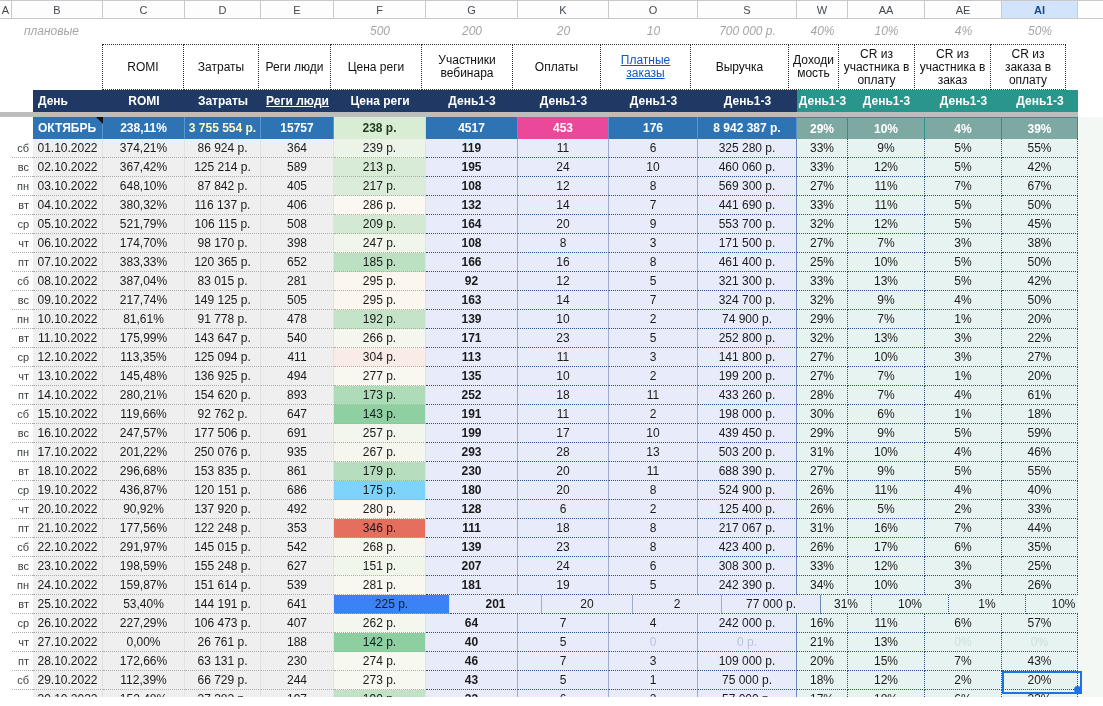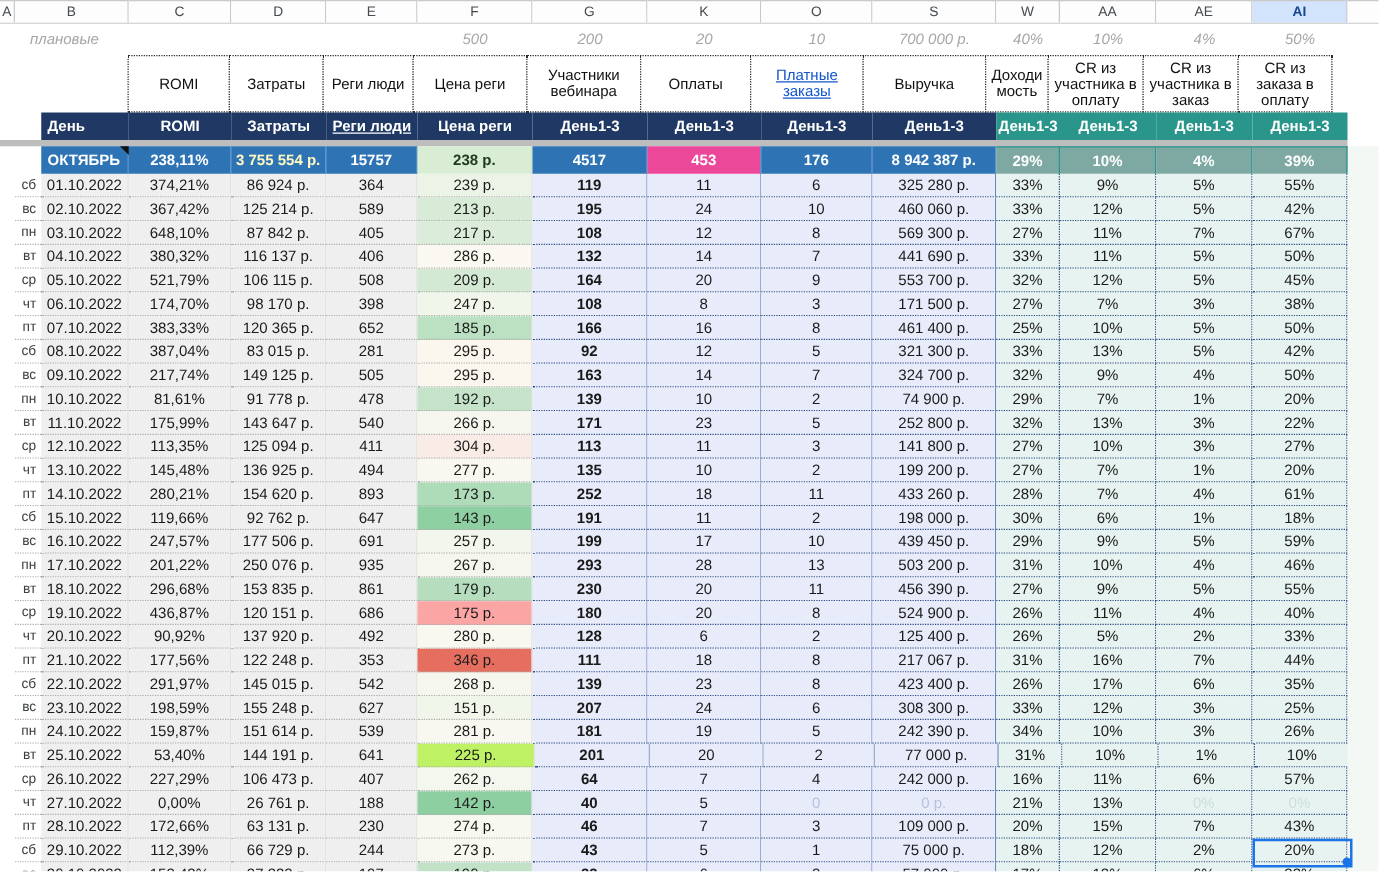--- a/index.html
+++ b/index.html
@@ -339,33 +339,33 @@
       <div class="drow">
         <div class="cell gut" style="width: 21px;">вт</div>
         <div class="cell c-gray" style="width: 70px;">18.10.2022</div>
         <div class="cell c-gray" style="width: 82px;">296,68%</div>
         <div class="cell c-gray" style="width: 76px;">153 835 р.</div>
         <div class="cell c-gray" style="width: 73px;">861</div>
         <div class="cell c-price" style="width: 92px; background: rgb(182, 221, 189);">179 р.</div>
         <div class="cell c-blue bold" style="width: 92px;">230</div>
         <div class="cell c-blue" style="width: 91px;">20</div>
         <div class="cell c-blue" style="width: 89px;">11</div>
-        <div class="cell c-blue" style="width: 99px; border-right: 1px solid rgb(107, 138, 181);">456 390 р.</div>
+        <div class="cell c-blue" style="width: 99px; border-right: 1px solid rgb(107, 138, 181);">688 390 р.</div>
         <div class="cell c-mint" style="width: 51px;">27%</div>
         <div class="cell c-mint" style="width: 77px;">9%</div>
         <div class="cell c-mint" style="width: 77px;">5%</div>
         <div class="cell c-mint" style="width: 76px;">55%</div>
       </div>
       <div class="drow">
         <div class="cell gut" style="width: 21px;">ср</div>
         <div class="cell c-gray" style="width: 70px;">19.10.2022</div>
         <div class="cell c-gray" style="width: 82px;">436,87%</div>
         <div class="cell c-gray" style="width: 76px;">120 151 р.</div>
         <div class="cell c-gray" style="width: 73px;">686</div>
-        <div class="cell c-price" style="width: 92px; background: #fca5a5;">175 р.</div>
+        <div class="cell c-price" style="width: 92px; background: #7dd3fc;">175 р.</div>
         <div class="cell c-blue bold" style="width: 92px;">180</div>
         <div class="cell c-blue" style="width: 91px;">20</div>
         <div class="cell c-blue" style="width: 89px;">8</div>
         <div class="cell c-blue" style="width: 99px; border-right: 1px solid rgb(107, 138, 181);">524 900 р.</div>
         <div class="cell c-mint" style="width: 51px;">26%</div>
         <div class="cell c-mint" style="width: 77px;">11%</div>
         <div class="cell c-mint" style="width: 77px;">4%</div>
         <div class="cell c-mint" style="width: 76px;">40%</div>
       </div>
       <div class="drow">
@@ -447,21 +447,21 @@
         <div class="cell c-mint" style="width: 77px;">10%</div>
         <div class="cell c-mint" style="width: 77px;">3%</div>
         <div class="cell c-mint" style="width: 76px;">26%</div>
       </div>
       <div class="drow">
         <div class="cell gut" style="width: 21px;">вт</div>
         <div class="cell c-gray" style="width: 70px;">25.10.2022</div>
         <div class="cell c-gray" style="width: 82px;">53,40%</div>
         <div class="cell c-gray" style="width: 76px;">144 191 р.</div>
         <div class="cell c-gray" style="width: 73px;">641</div>
-        <div class="cell c-price" style="width: 94px; background: #bef264;">225 р.</div>
+        <div class="cell c-price" style="width: 116px; background: #3b82f6;">225 р.</div>
         <div class="cell c-blue bold" style="width: 92px;">201</div>
         <div class="cell c-blue" style="width: 91px;">20</div>
         <div class="cell c-blue" style="width: 89px;">2</div>
         <div class="cell c-blue" style="width: 99px; border-right: 1px solid rgb(107, 138, 181);">77 000 р.</div>
         <div class="cell c-mint" style="width: 51px;">31%</div>
         <div class="cell c-mint" style="width: 77px;">10%</div>
         <div class="cell c-mint" style="width: 77px;">1%</div>
         <div class="cell c-mint" style="width: 76px;">10%</div>
       </div>
       <div class="drow">

